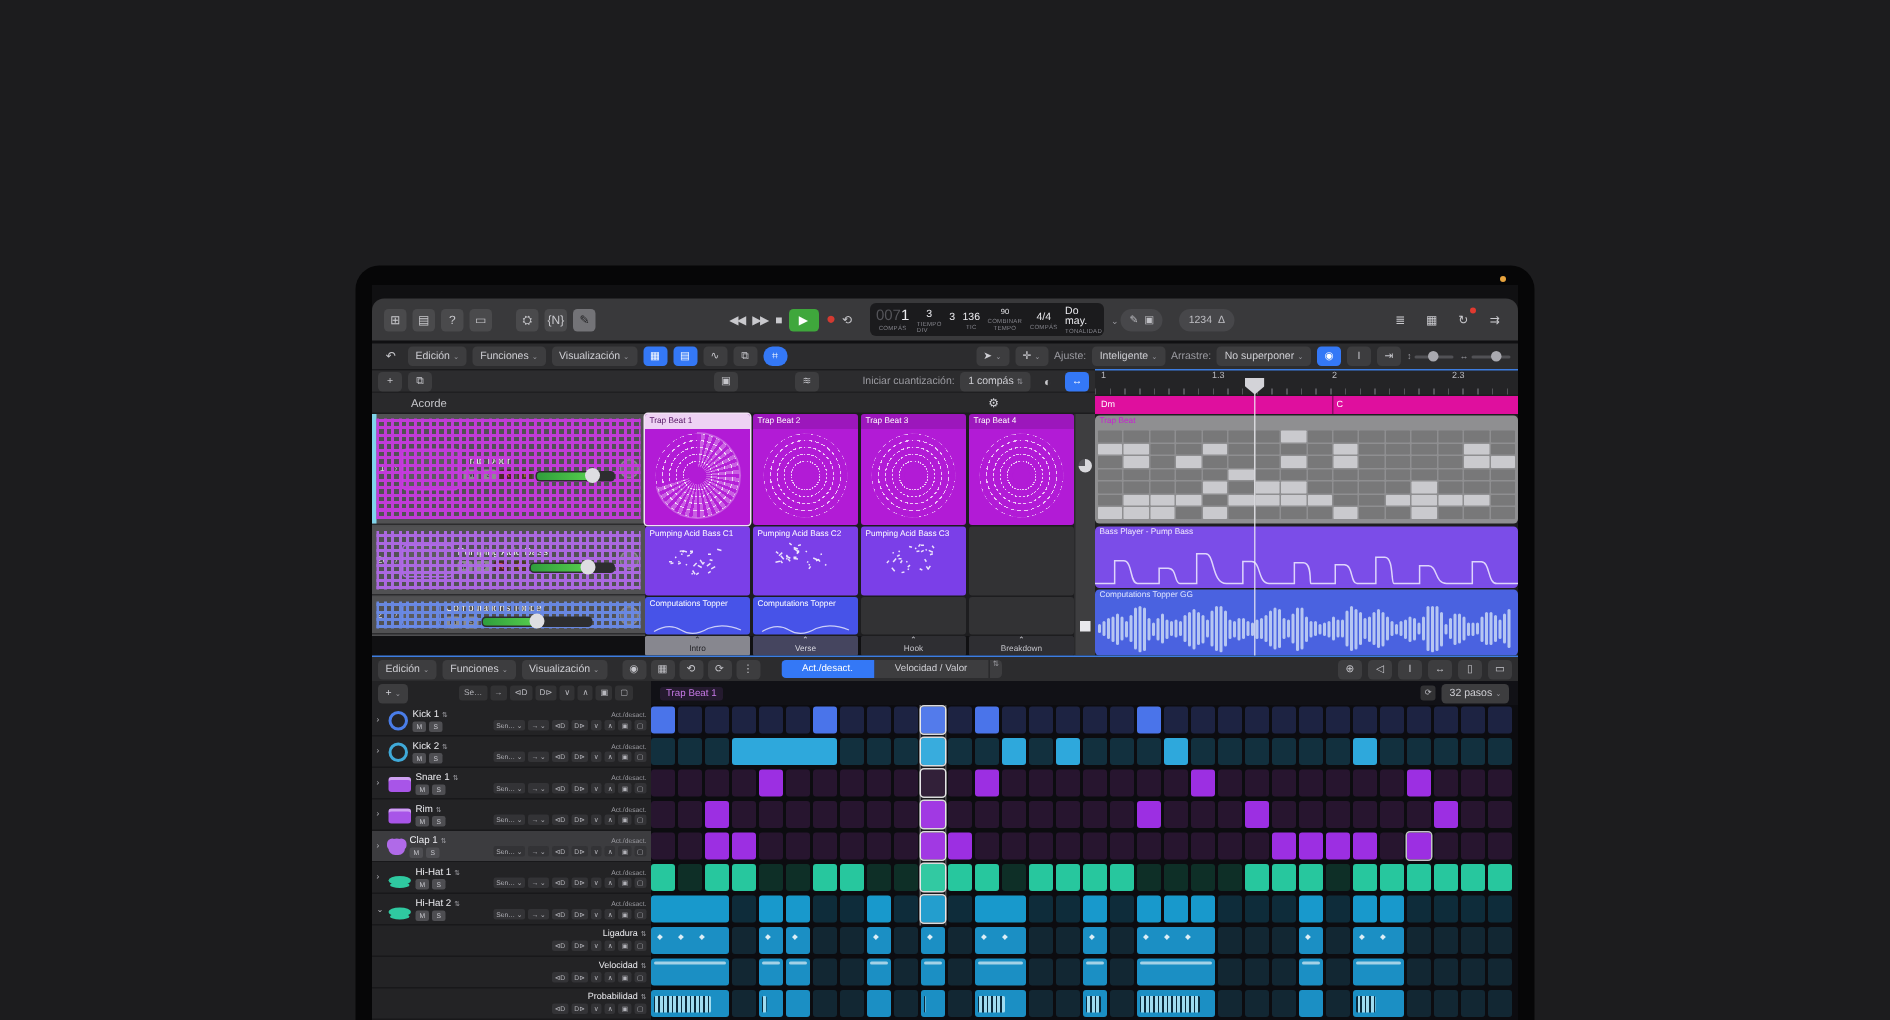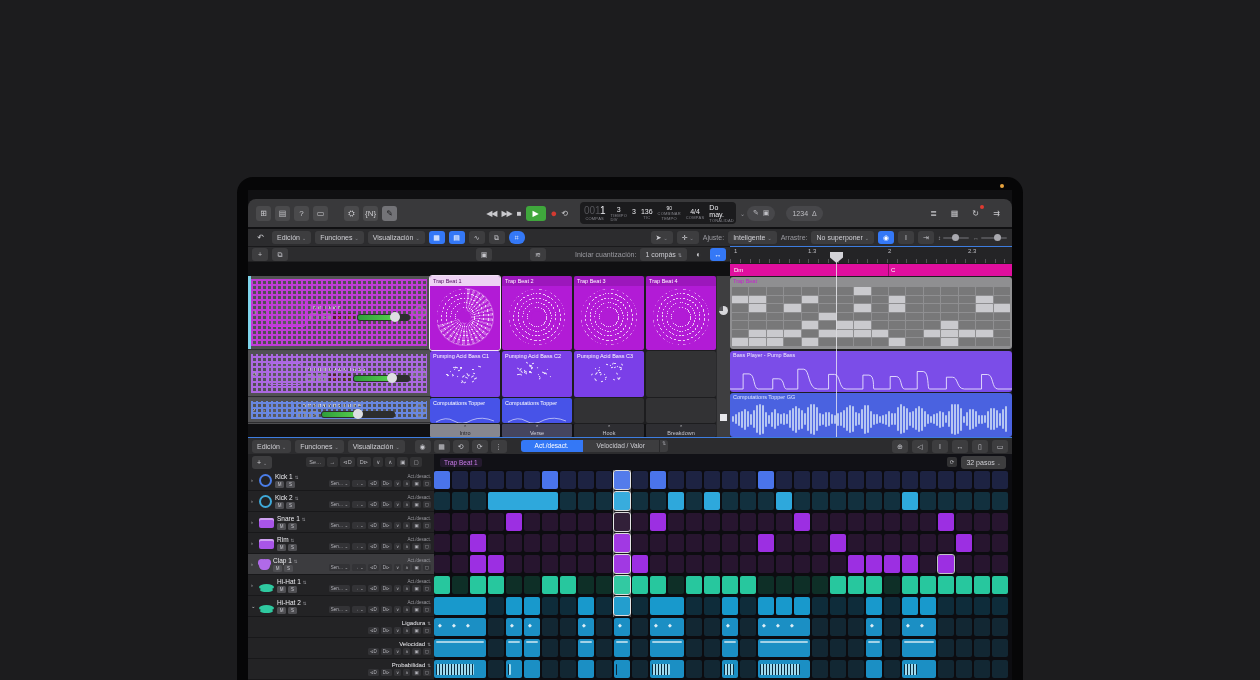--- a/index.html
+++ b/index.html
@@ -198,21 +198,21 @@
       <span class="transport" id="transport">
           <span class="tr-btn">◀◀</span>
           <span class="tr-btn">▶▶</span>
           <span class="tr-btn">■</span>
           <span class="tr-btn play">▶</span>
           <span class="tr-btn rec">●</span>
           <span class="tr-btn">⟲</span>
         </span>
       <span class="lcd">
         <span class="grp">
-          <span class="num"><span class="dim">001</span><span>1</span></span>
+          <span class="num"><span class="dim">007</span><span>1</span></span>
           <span class="lab">COMPÁS</span>
         </span>
         <span class="grp">
           <span class="num small">3</span>
           <span class="lab">TIEMPO DIV</span>
         </span>
         <span class="grp">
           <span class="num small">3</span>
           <span class="lab">&nbsp;</span>
         </span>
@@ -296,20 +296,24 @@
       <span style="width:30px"></span>
       <span class="sq-btn">≋</span>
       <span style="margin-left:auto;display:flex;align-items:center;gap:4px">
         <span class="lab7">Iniciar cuantización:</span>
         <span class="menu-btn"><span>1 compás</span><span class="chev">⇅</span></span>
         <span class="icon-btn" style="background:none">◐</span>
         <span class="sq-btn blue">↔</span>
       </span>
     </div>
 
+    <div class="acorde">
+      <span>Acorde</span>
+      <span class="gear">⚙</span>
+    </div>
 
     <div class="ll-tracks" id="llTracks">
         <div class="ll-row" style="top: 0px; height: 74px;">
           <div class="colorbar"></div>
           <span class="num">1</span>
           <span class="dis">›</span>
           <div class="tk-icon" style="width: 38px; height: 28px; border-color: rgb(200, 58, 224);">
             <div class="tk-mesh" style="background: repeating-linear-gradient(90deg, rgb(200, 58, 224) 0px, rgb(200, 58, 224) 2px, transparent 2px, transparent 5px), repeating-linear-gradient(0deg, rgb(200, 58, 224) 0px, rgb(200, 58, 224) 2px, transparent 2px, transparent 5px);"></div>
           </div>
           <div class="tk-body">

